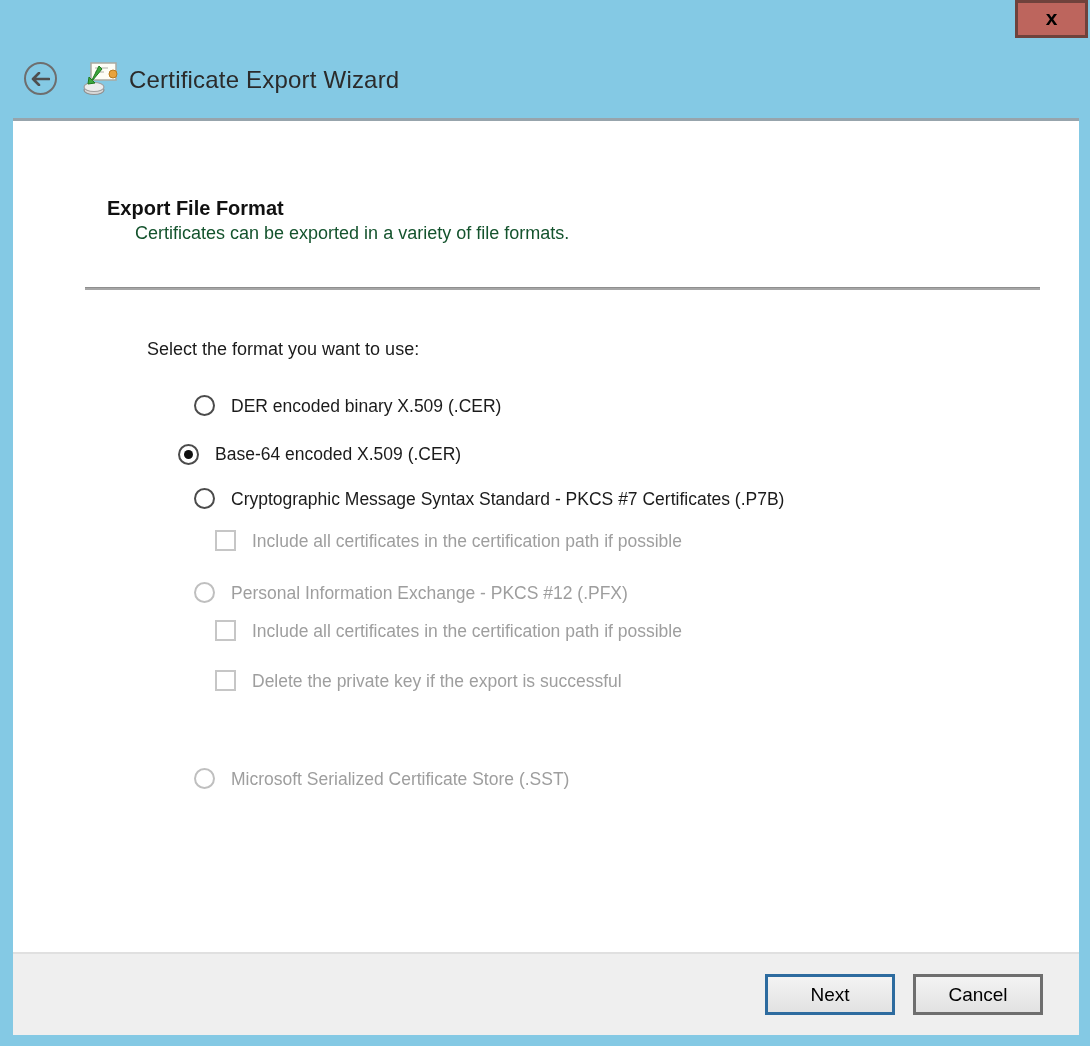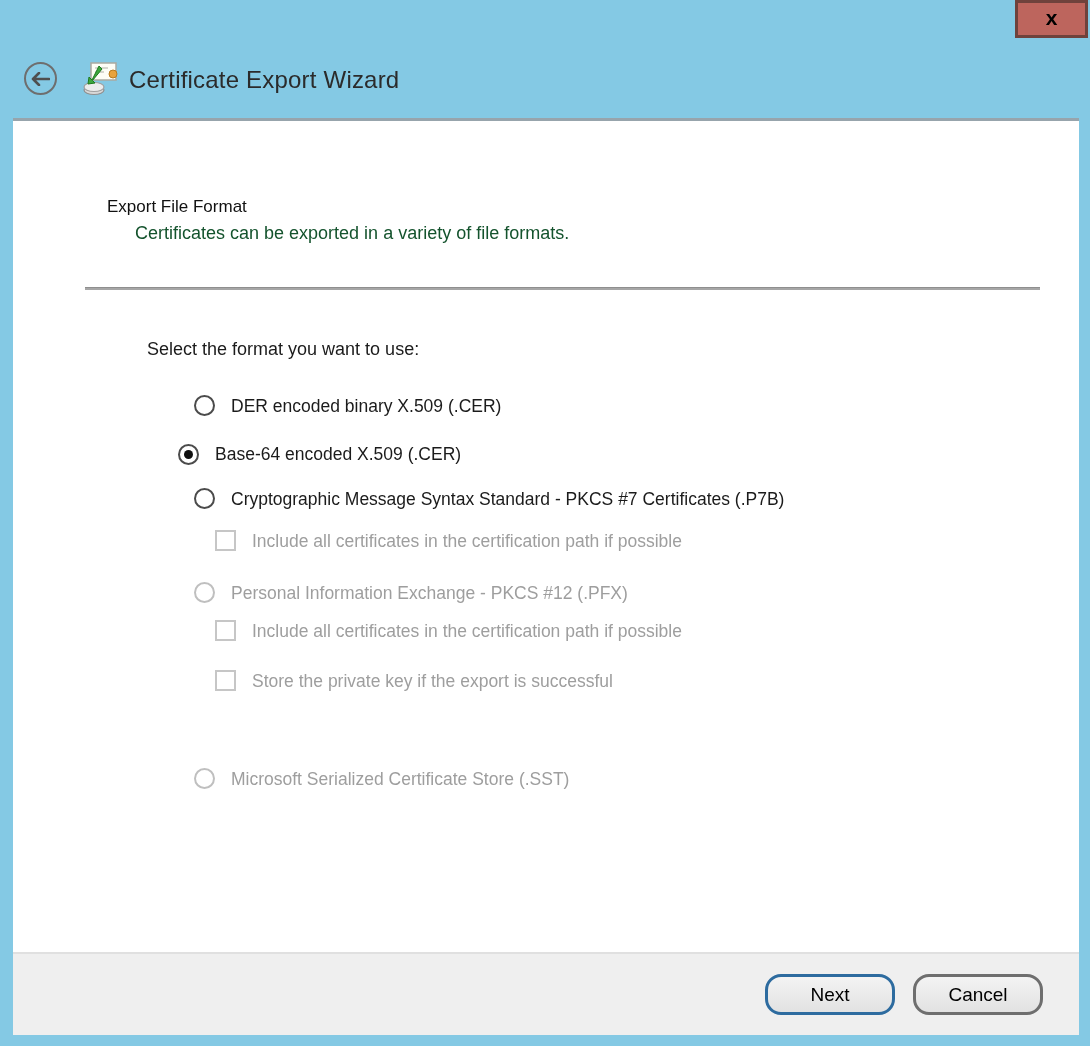--- a/index.html
+++ b/index.html
@@ -44,21 +44,21 @@
   
   .panel {
     position: absolute; left: 13px; top: 118px;
     width: 1066px; height: 917px;
     background: #FFFFFF;
     border-top: 3px solid #97A4AC;
   }
 
   .step-heading {
     position: absolute; left: 94px; top: 76px;
-    font-size: 17px; font-weight: normal; color: #111;
+    font-size: 20px; font-weight: bold; color: #111;
   }
   .step-subheading {
     position: absolute; left: 122px; top: 102px;
     font-size: 18px; color: #14532d;
   }
   .divider {
     position: absolute; left: 72px; top: 166px;
     width: 955px; height: 3px;
     background: #A6A6A6;
     border-top: 1px solid #8F8F8F;
@@ -112,21 +112,20 @@
     border-top: 2px solid #E0E0E0;
   }
   .btn {
     position: absolute;
     width: 130px; height: 41px;
     background: linear-gradient(#F3F3F3, #E2E2E2);
     font-family: "Liberation Sans", sans-serif;
     font-size: 19px; color: #000;
     text-align: center;
     cursor: pointer;
-    border-radius: 16px;
   }
   .btn-next   { left: 752px; top: 20px; border: 3px solid #2D6B9F; }
   .btn-cancel { left: 900px; top: 20px; border: 3px solid #6E6E6E; }
 </style>
 </head>
 <body>
 
 <div class="window">
 
   <div class="close-btn">x</div>
@@ -182,21 +181,21 @@
       <span class="label">Personal Information Exchange - PKCS #12 (.PFX)</span>
     </div>
 
     <div class="row row-chk2 disabled">
       <span class="checkbox"></span>
       <span class="label">Include all certificates in the certification path if possible</span>
     </div>
 
     <div class="row row-chk3 disabled">
       <span class="checkbox"></span>
-      <span class="label">Store the private key if the export is successful</span>
+      <span class="label">Delete the private key if the export is successful</span>
     </div>
 
 
     <div class="row row-sst disabled">
       <span class="radio"></span>
       <span class="label">Microsoft Serialized Certificate Store (.SST)</span>
     </div>
 
     <div class="footer">
       <button class="btn btn-next">Next</button>

